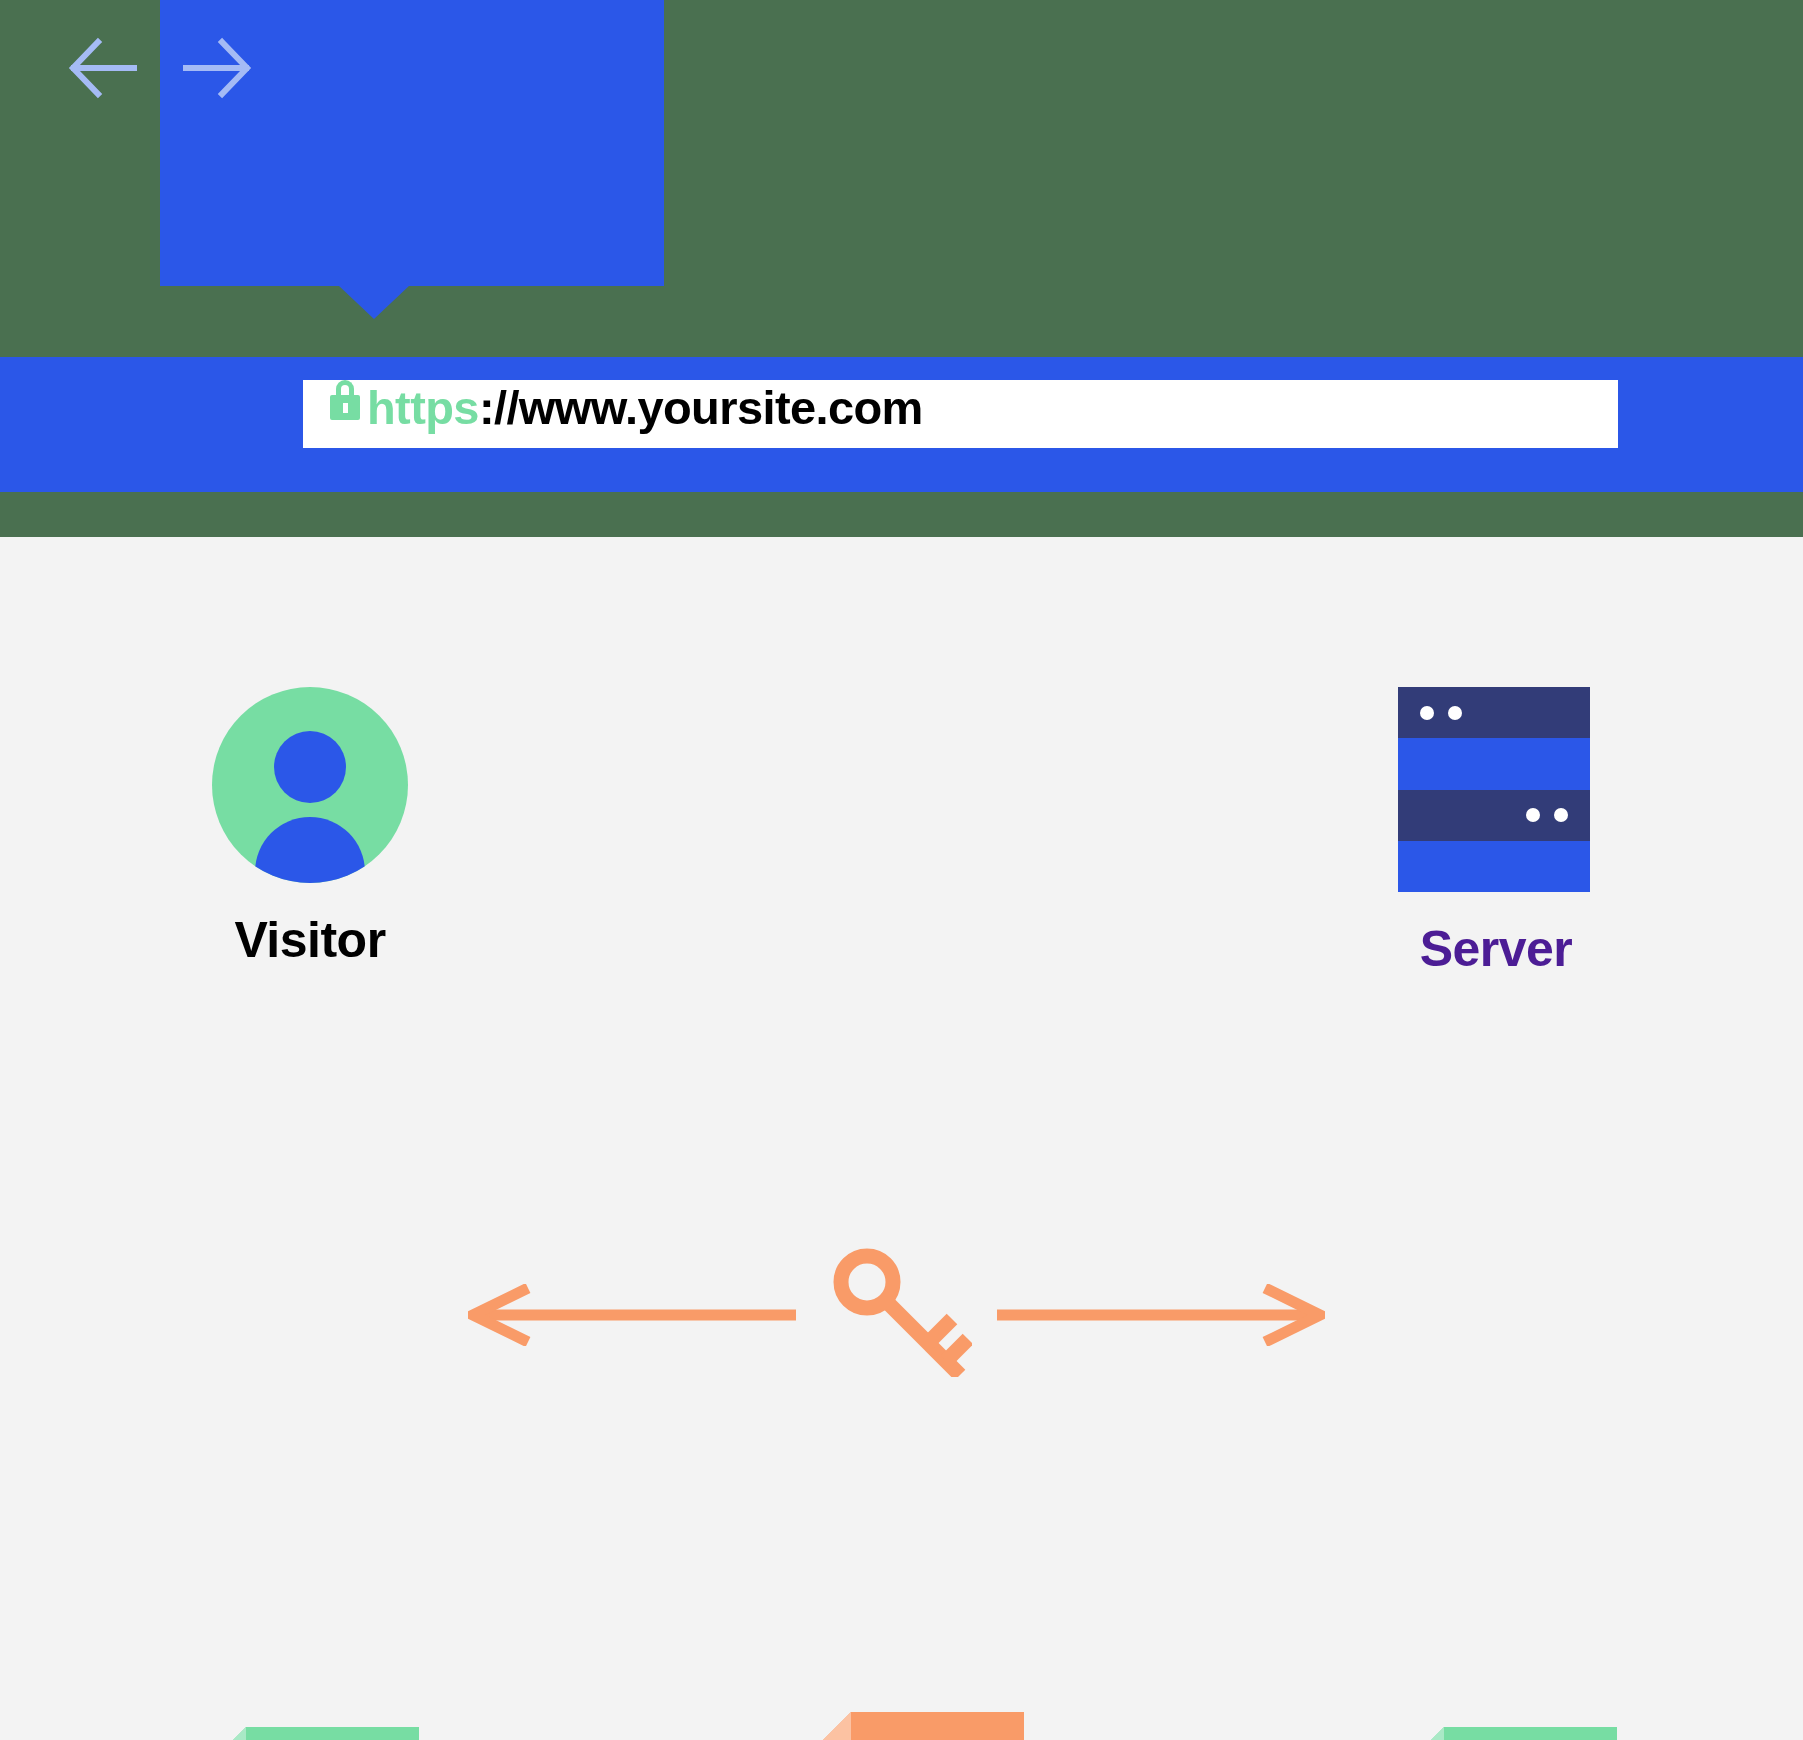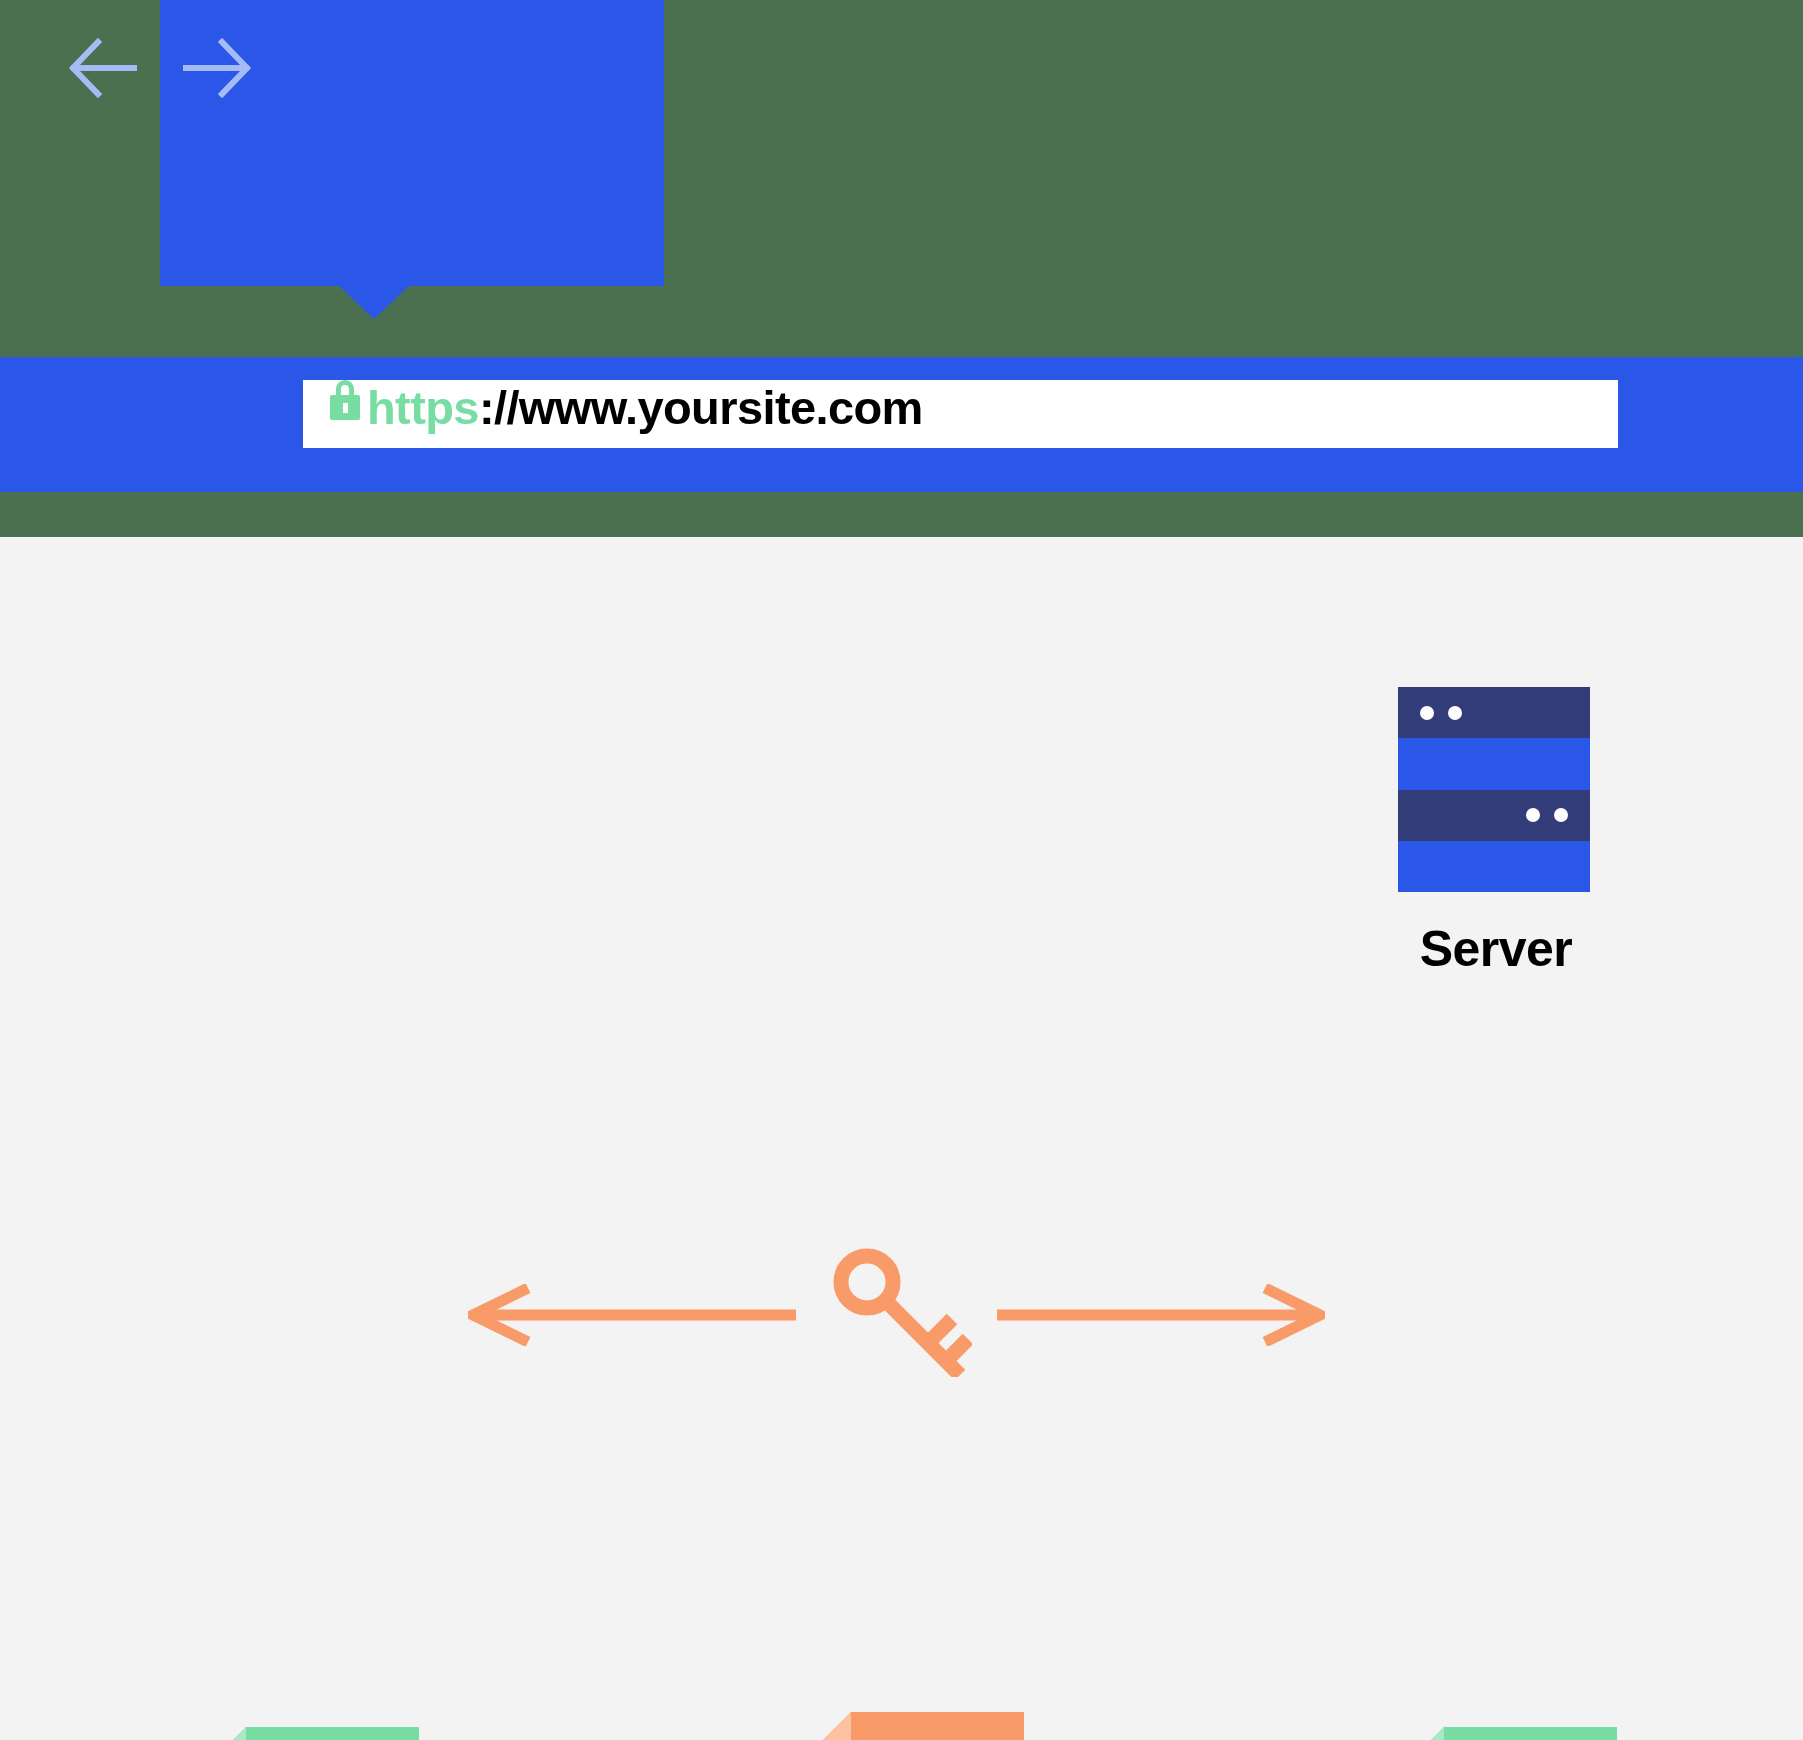--- a/index.html
+++ b/index.html
@@ -259,21 +259,21 @@
   .server-band .dot.d1 { left: 22px; }
   .server-band .dot.d2 { left: 50px; }
   .server-band .dot.r1 { right: 50px; }
   .server-band .dot.r2 { right: 22px; }
   #server-label {
     margin-top: 28px;
     text-align: center;
     font-size: 50px;
     font-weight: 800;
     letter-spacing: -0.5px;
-    color: #000000;
+    color: #4c1d95;
   }
 
   
   #arrow-left  { position: absolute; left: 468px;  top: 747px; }
   #arrow-right { position: absolute; left: 995px;  top: 747px; }
   #key-icon    { position: absolute; left: 832px;  top: 710px; }
 
   
   .doc {
     position: absolute;
@@ -320,20 +320,27 @@
   <span id="url-lock-icon">
     <span class="shackle"></span>
     <span class="bodybox"></span>
     <span class="keyhole"></span>
   </span>
   <span id="url-text"><span class="scheme">https</span><span>://www.yoursite.com</span></span>
 </div>
 
 <div id="content">
 
+  <div id="visitor-node">
+    <div id="visitor-avatar">
+      <span class="head"></span>
+      <span class="shoulders"></span>
+    </div>
+    <div id="visitor-label">Visitor</div>
+  </div>
 
   <div id="server-node">
     <div id="server-stack">
       <div class="server-band dark">
         <span class="dot d1"></span>
           <span class="dot d2"></span>
       </div>
       <div class="server-band light"></div>
       <div class="server-band dark">
         <span class="dot r1"></span>

